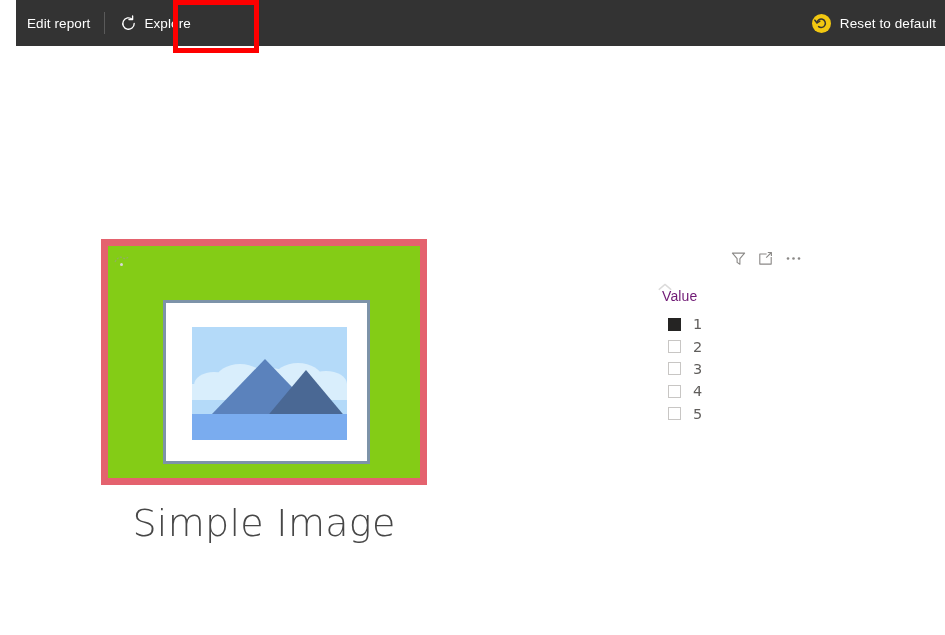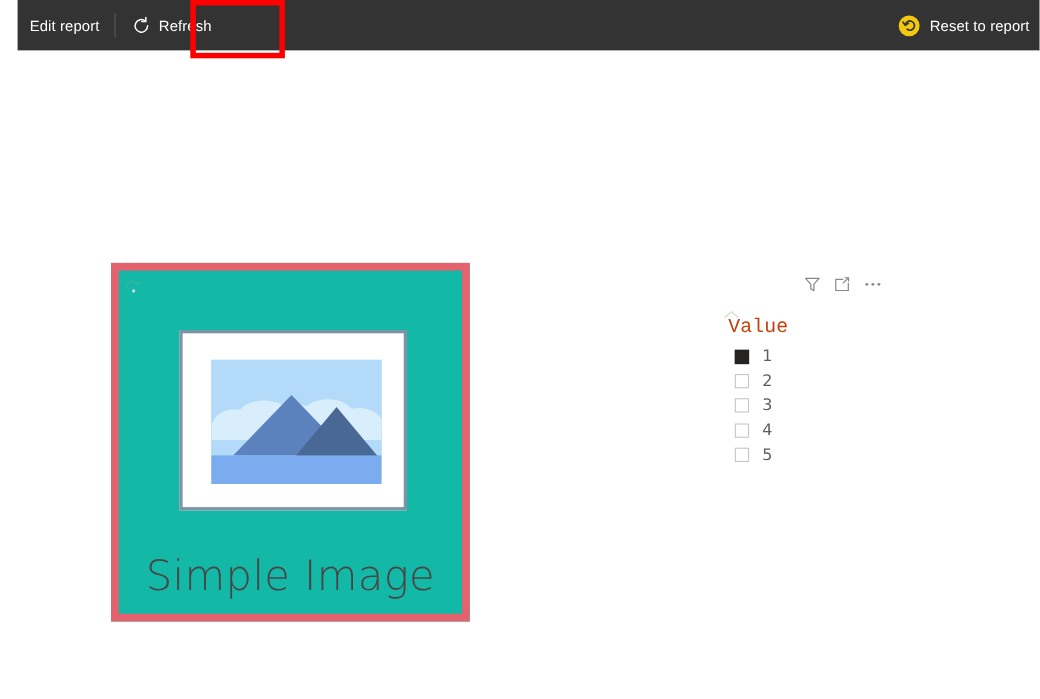--- a/index.html
+++ b/index.html
@@ -103,22 +103,22 @@
     height: 589px;
     background: #ffffff;
   }
 
   
   .image-card {
     position: absolute;
     left: 101px;
     top: 193px;
     width: 326px;
-    height: 326px;
-    background: #14b8a6;
+    height: 246px;
+    background: #84cc16;
     border: 7px solid #e4626e;
     box-sizing: border-box;
   }
   .card-corner-handle {
     position: absolute;
     left: 6px;
     top: 4px;
     width: 16px;
     height: 10px;
     opacity: 0.55;
@@ -186,23 +186,23 @@
   .slicer-caret {
     position: absolute;
     left: 6px;
     top: 26px;
     opacity: 0.22;
   }
   .slicer-title {
     position: absolute;
     left: 10px;
     top: 37px;
-    font-size: 18px;
-    color: #c2410c;
-    font-family: Liberation Mono, monospace;
+    font-size: 14px;
+    color: #701a75;
+    font-family: Liberation Sans, sans-serif;
     letter-spacing: 0.1px;
   }
   .slicer-items {
     position: absolute;
     left: 16px;
     top: 62px;
   }
   .slicer-item {
     display: flex;
     align-items: center;
@@ -242,36 +242,36 @@
     <div class="tb-sep"></div>
 
 
     <div class="tb-btn">
       <span class="tb-ico">
         <svg width="17" height="17" viewBox="0 0 17 17">
           <path d="M14.2 8.5 A5.7 5.7 0 1 1 12.2 4.2" fill="none" stroke="#ffffff" stroke-width="1.35" stroke-linecap="round"></path>
           <polyline points="12.6,0.9 12.6,4.6 8.9,4.6" fill="none" stroke="#ffffff" stroke-width="1.35" stroke-linecap="round" stroke-linejoin="round"></polyline>
         </svg>
       </span>
-      <span class="lbl">Refresh</span>
+      <span class="lbl">Explore</span>
     </div>
 
 
   </div>
 
   <div class="tb-right">
 
     <div class="tb-btn">
       <span class="reset-ico">
         <svg width="14" height="14" viewBox="0 0 14 14">
           <path d="M3.0 6.6 A4.2 4.2 0 1 1 4.6 10.6" fill="none" stroke="#333333" stroke-width="1.5" stroke-linecap="round"></path>
           <polyline points="0.9,4.2 3.0,7.0 5.8,5.1" fill="none" stroke="#333333" stroke-width="1.5" stroke-linecap="round" stroke-linejoin="round"></polyline>
         </svg>
       </span>
-      <span class="lbl">Reset to report</span>
+      <span class="lbl">Reset to default</span>
     </div>
 
 
   </div>
 </div>
 
 <div class="annot-refresh"></div>
 
 <div class="canvas">
 

